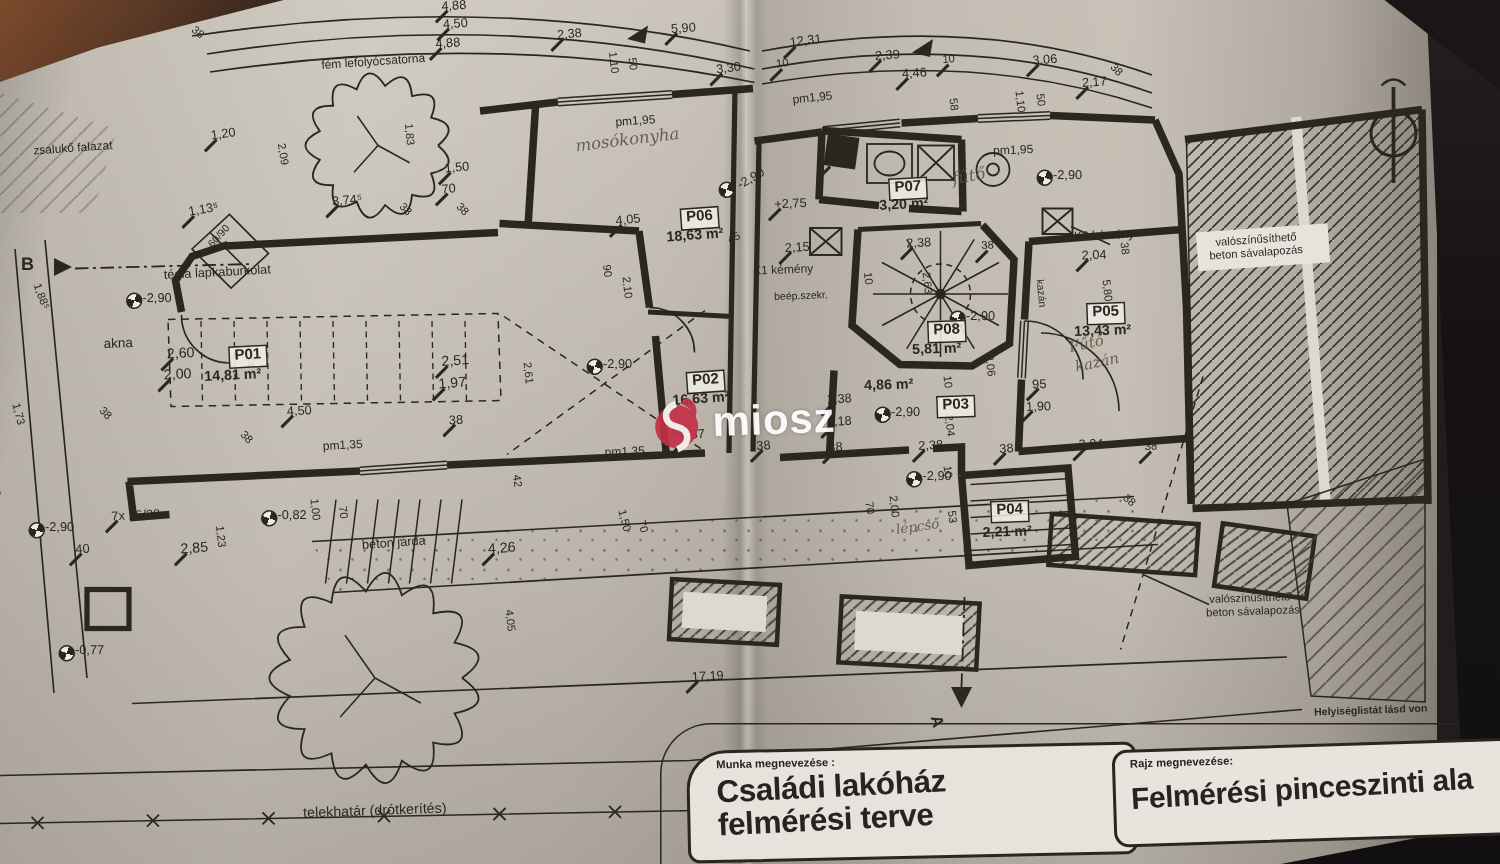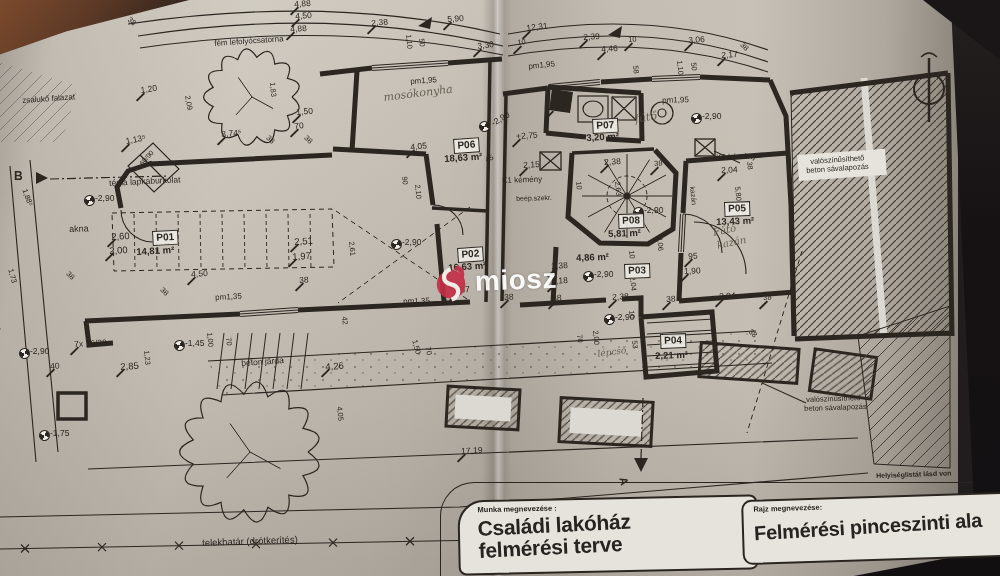--- a/index.html
+++ b/index.html
@@ -381,33 +381,33 @@
       <span class="lbl hand" style="left: 716px; top: 241px; font-size: 10px; transform: rotate(-12deg);">kazán</span>
       <span class="lbl" style="left: 74px; top: 340px; font-size: 8.5px; transform: rotate(-3deg);">7x 16/30</span>
       <span class="tick" style="left: 69px; top: 350px;"></span>
       <span class="lbl" style="left: 50px; top: 362px; font-size: 8.5px; transform: rotate(-3deg);">40</span>
       <span class="tick" style="left: 45px; top: 372px;"></span>
       <span class="lbl" style="left: 30px; top: 347px; font-size: 8.5px; transform: rotate(0deg);">-2,90</span>
       <span class="lvl" style="left: 19px; top: 348px;"></span>
       <span class="lbl" style="left: 120px; top: 362px; font-size: 9.5px; transform: rotate(-4deg);">2,85</span>
       <span class="tick" style="left: 115px; top: 372px;"></span>
       <span class="lbl" style="left: 150px; top: 350px; font-size: 7.5px; transform: rotate(84deg);">1,23</span>
-      <span class="lbl" style="left: 185px; top: 339px; font-size: 8.5px; transform: rotate(0deg);">-1,45</span>
+      <span class="lbl" style="left: 185px; top: 339px; font-size: 8.5px; transform: rotate(0deg);">-0,82</span>
       <span class="lvl" style="left: 174px; top: 340px;"></span>
       <span class="lbl" style="left: 213px; top: 332px; font-size: 7.5px; transform: rotate(84deg);">1,00</span>
       <span class="lbl" style="left: 232px; top: 337px; font-size: 7.5px; transform: rotate(84deg);">70</span>
       <span class="lbl" style="left: 241px; top: 359px; font-size: 8.5px; transform: rotate(-4deg);">beton járda</span>
       <span class="lbl" style="left: 325px; top: 362px; font-size: 9.5px; transform: rotate(-4deg);">4,26</span>
       <span class="tick" style="left: 320px; top: 372px;"></span>
       <span class="lbl" style="left: 418px; top: 339px; font-size: 7.5px; transform: rotate(75deg);">1,50</span>
       <span class="lbl" style="left: 431px; top: 346px; font-size: 7.5px; transform: rotate(75deg);">70</span>
       <span class="lbl" style="left: 343px; top: 406px; font-size: 7.5px; transform: rotate(84deg);">4,05</span>
       <span class="lbl" style="left: 461px; top: 447px; font-size: 8.5px; transform: rotate(-3deg);">17,19</span>
       <span class="tick" style="left: 456px; top: 457px;"></span>
-      <span class="lbl" style="left: 50px; top: 429px; font-size: 8.5px; transform: rotate(0deg);">-1,75</span>
+      <span class="lbl" style="left: 50px; top: 429px; font-size: 8.5px; transform: rotate(0deg);">-0,77</span>
       <span class="lvl" style="left: 39px; top: 430px;"></span>
       <span class="lbl" style="left: 202px; top: 538px; font-size: 9.5px; transform: rotate(-2deg);">telekhatár (drótkerítés)</span>
       <span class="lbl bold" style="left: 628px; top: 476px; font-size: 11px; transform: rotate(75deg);">A</span>
       <span class="lbl" style="left: 810px; top: 158px; font-size: 7.5px; transform: rotate(-4deg);">valószínűsíthető</span>
       <span class="lbl" style="left: 806px; top: 167px; font-size: 7.5px; transform: rotate(-4deg);">beton sávalapozás</span>
       <span class="lbl" style="left: 806px; top: 396px; font-size: 7.5px; transform: rotate(-2deg);">valószínűsíthető</span>
       <span class="lbl" style="left: 804px; top: 405px; font-size: 7.5px; transform: rotate(-2deg);">beton sávalapozás</span>
       <span class="lbl bold" style="left: 876px; top: 472px; font-size: 7px; transform: rotate(-2deg);">Helyiséglistát lásd von</span>
       <span class="roombox" style="left: 152px; top: 231px; transform: rotate(-3deg);">P01</span>
       <span class="lbl areatxt" style="left: 136px; top: 247px; font-size: 9.5px; transform: rotate(-3deg);">14,81 m²</span>

